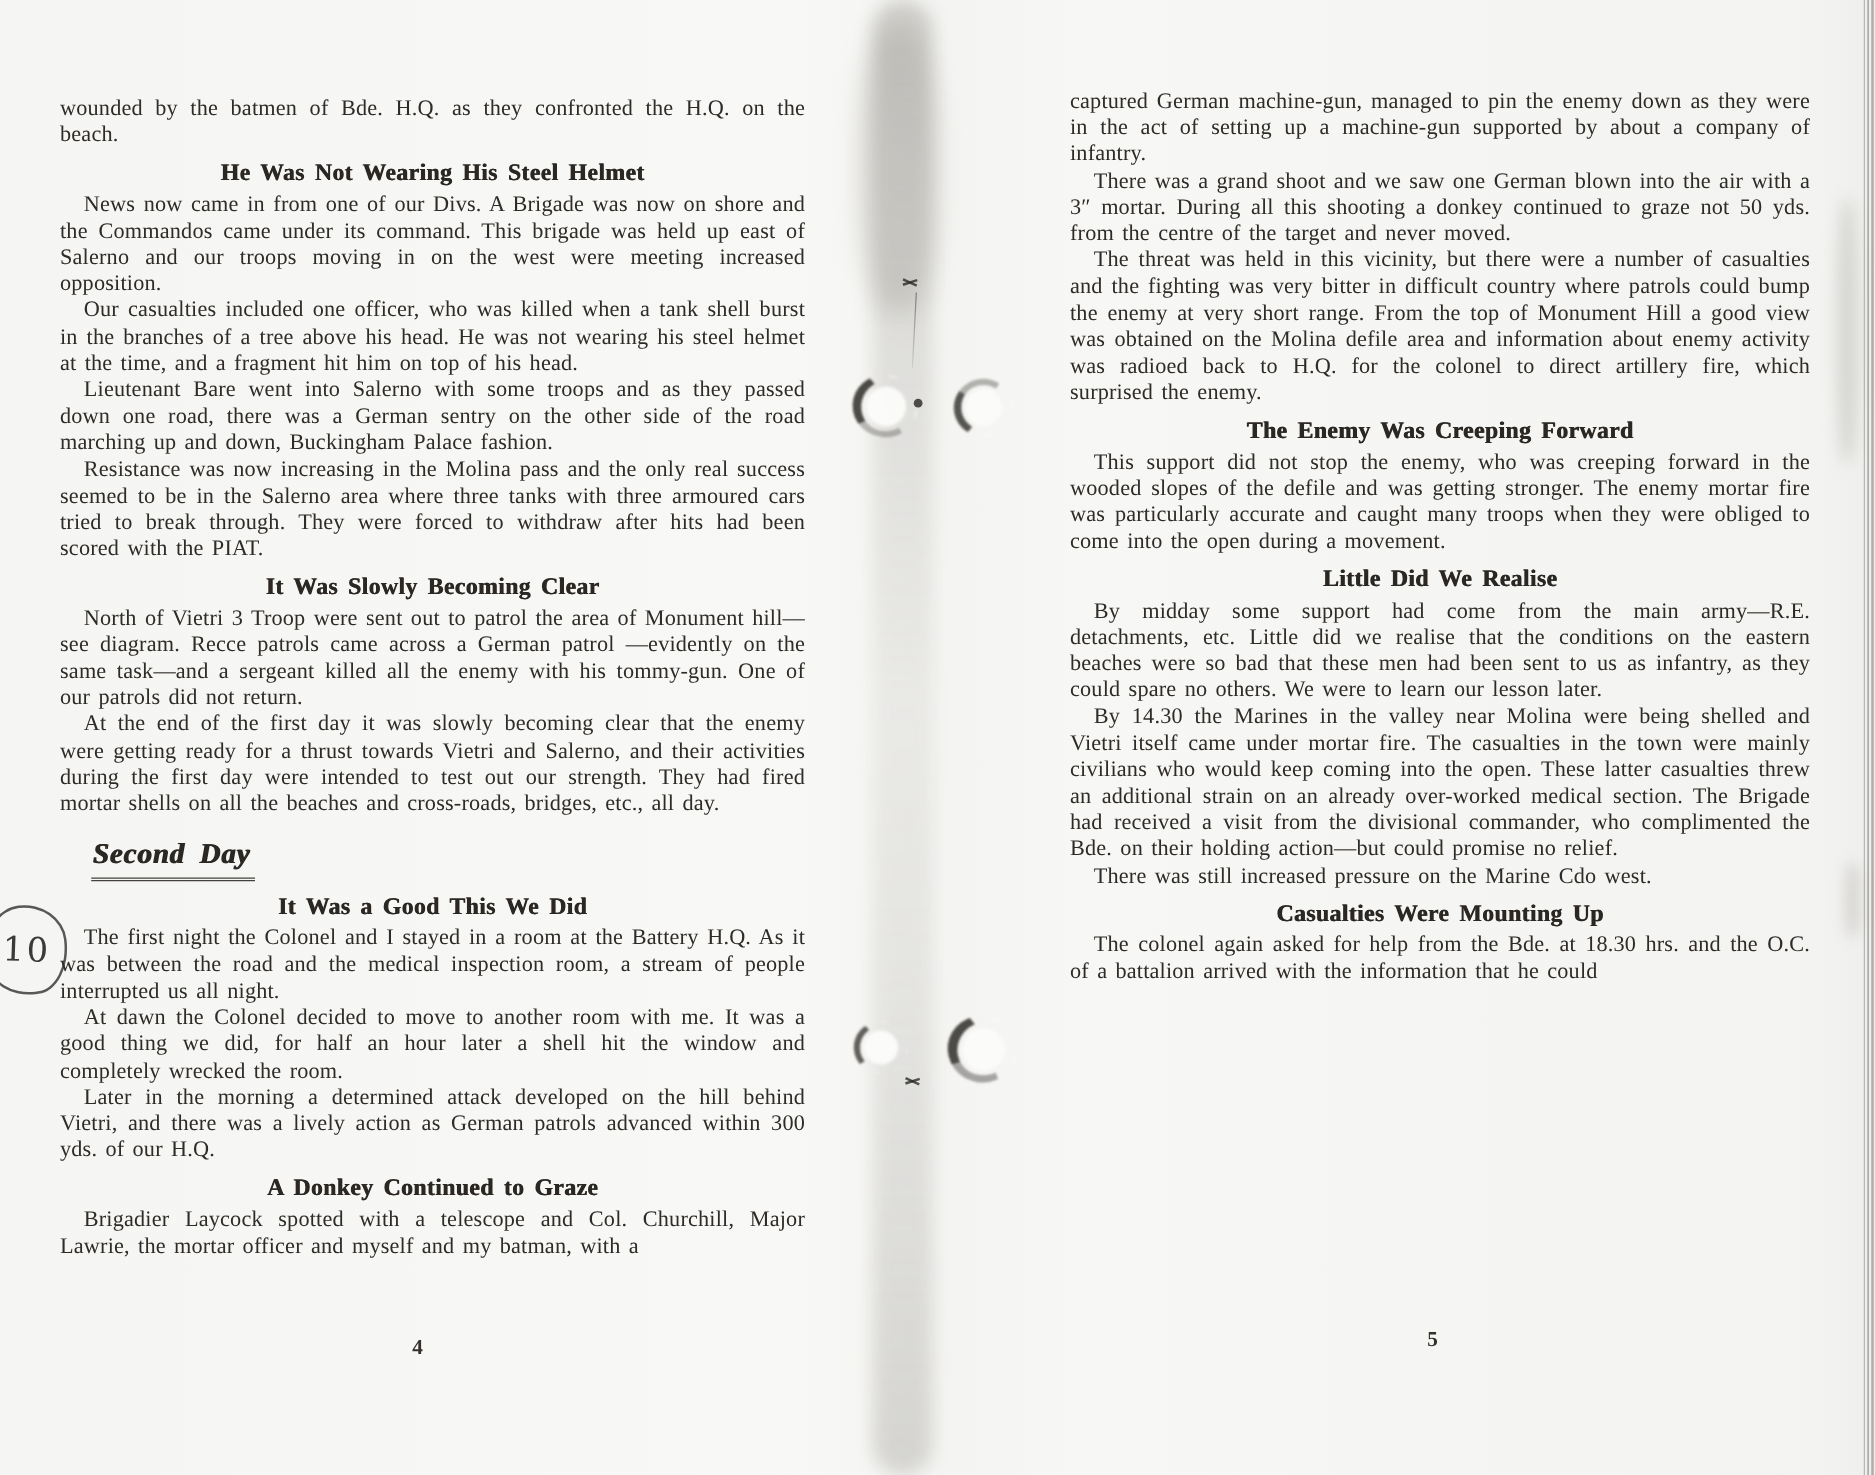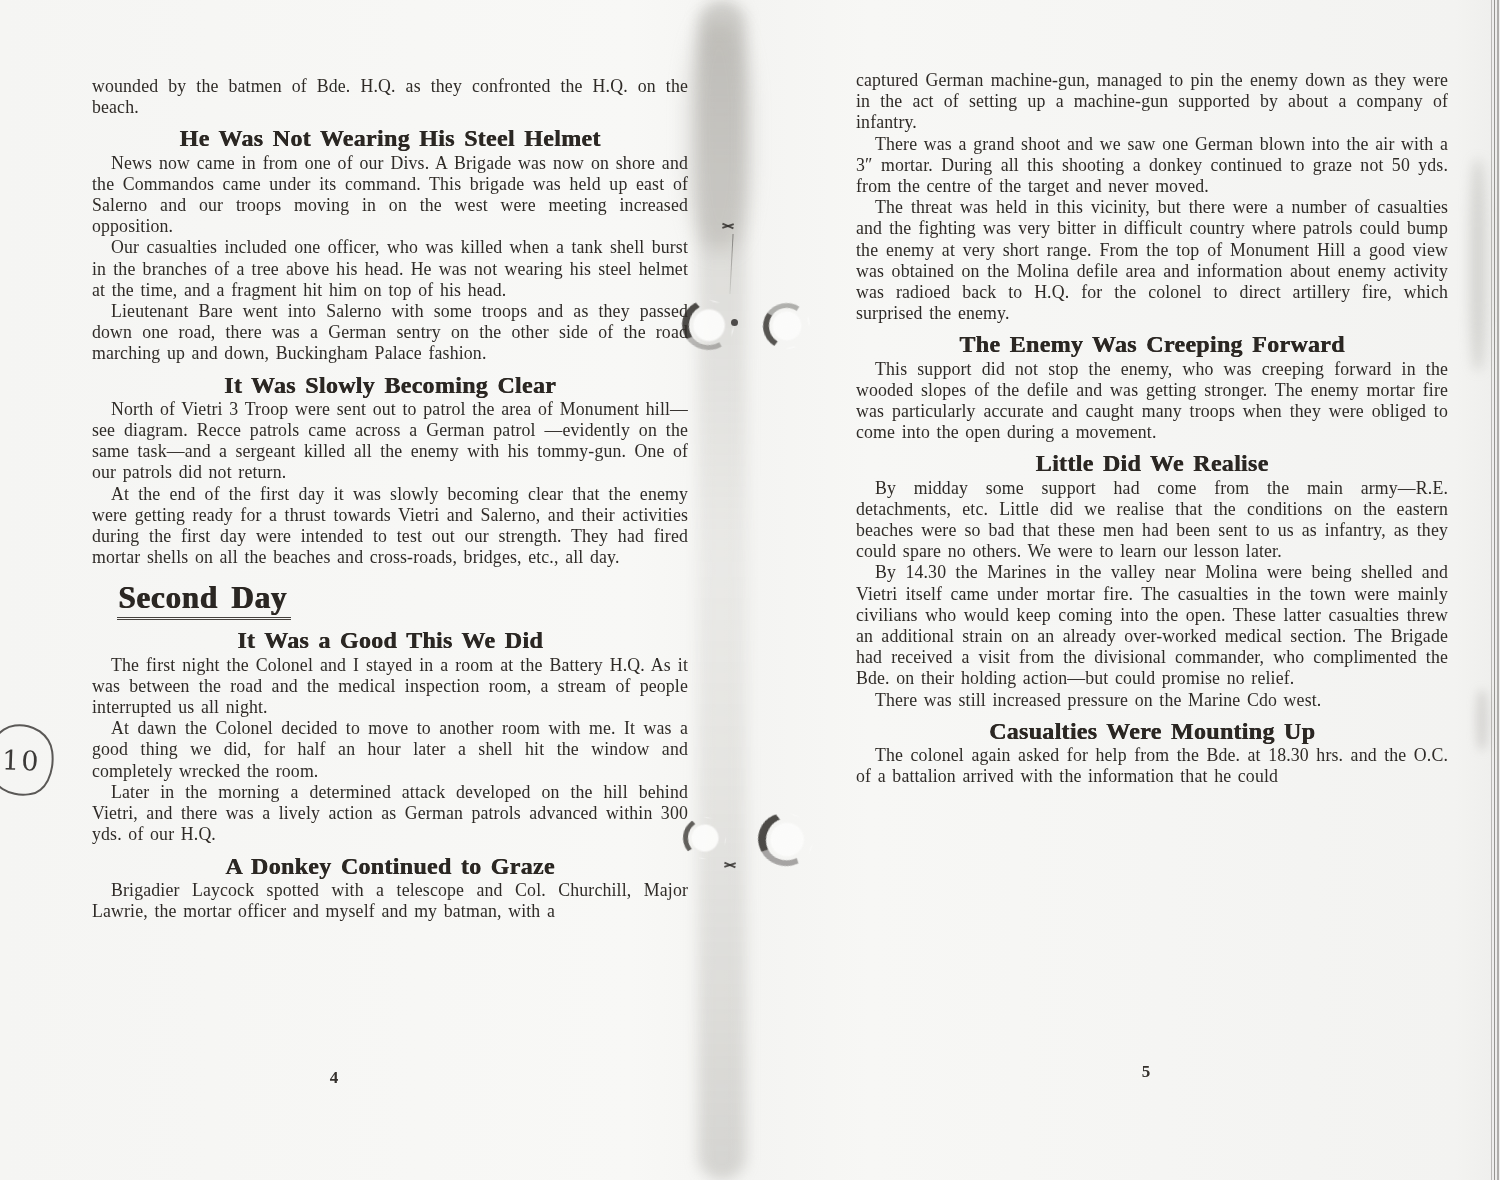--- a/index.html
+++ b/index.html
@@ -7,37 +7,37 @@
     position:relative;
     width:1500px; height:1180px;
     background:linear-gradient(to right,#f5f5f3,#f8f8f6 42%,#f4f4f2 50%,#f7f7f5 58%,#f3f3f1 97%,#eeeeec);
     overflow:hidden;
     font-family:"Liberation Serif","DejaVu Serif",serif;
     color:#2f2b27;
   }
 
   
   .page { position:absolute; font-size:17.8px; line-height:21.2px; text-align:justify; }
-  .page-left  { left:48px;  top:76px; width:596px;margin-left:44px; }
+  .page-left  { left:48px;  top:76px; width:596px; }
   .page-right { left:856px; top:70px; width:592px; }
 
   .blk { margin:0; text-rendering:optimizeLegibility; word-spacing:2px; letter-spacing:0.15px; }
   .blk-continuation { text-indent:0; }
   .blk-paragraph { text-indent:19px; }
   .blk-heading {
-    text-align:center; font-weight:bold; font-size:24px;
+    text-align:center; font-weight:bold; font-size:19px;
     margin:10px 0 3px; letter-spacing:0.3px; word-spacing:3px;
     color:#2b2723; text-shadow:0.5px 0 0 currentColor;
   }
   .blk-day_title {
-    display:table; font-weight:bold; font-size:31px; line-height:34px;
+    display:table; font-weight:bold; font-size:23px; line-height:34px;
     margin:13px 0 2px 25px; padding:0 4px 2px 1px;
     border-bottom:3px double #45413d;
     letter-spacing:0.8px; word-spacing:5px;
-    color:#2b2723; text-shadow:0.9px 0 0 currentColor;
+    color:#2b2723; text-shadow:0.9px 0 0 currentColor;font-style:italic;
   }
 
   .page-num {
     position:absolute; width:596px; text-align:center;
     font-size:17px; font-weight:bold; color:#34302c;
   }
   .page-num-left  { left:36px;  top:1068px; }
   .page-num-right { left:850px; top:1062px; width:592px; }
 
   
@@ -130,20 +130,21 @@
   <div class="annotation">
     <span>10</span>
   </div>
 
   <div class="page page-left">
       <p class="blk blk-continuation">wounded by the batmen of Bde. H.Q. as they confronted the H.Q. on the beach.</p>
       <h3 class="blk blk-heading">He Was Not Wearing His Steel Helmet</h3>
       <p class="blk blk-paragraph">News now came in from one of our Divs.  A Brigade was now on shore and the Commandos came under its command.  This brigade was held up east of Salerno and our troops moving in on the west were meeting increased opposition.</p>
       <p class="blk blk-paragraph">Our casualties included one officer, who was killed when a tank shell burst in the branches of a tree above his head.  He was not wearing his steel helmet at the time, and a fragment hit him on top of his head.</p>
       <p class="blk blk-paragraph">Lieutenant Bare went into Salerno with some troops and as they passed down one road, there was a German sentry on the other side of the road marching up and down, Buckingham Palace fashion.</p>
+      <p class="blk blk-paragraph">Resistance was now increasing in the Molina pass and the only real success seemed to be in the Salerno area where three tanks with three armoured cars tried to break through.  They were forced to withdraw after hits had been scored with the PIAT.</p>
       <h3 class="blk blk-heading">It Was Slowly Becoming Clear</h3>
       <p class="blk blk-paragraph">North of Vietri 3 Troop were sent out to patrol the area of Monument hill—see diagram.  Recce patrols came across a German patrol —evidently on the same task—and a sergeant killed all the enemy with his tommy-gun.  One of our patrols did not return.</p>
       <p class="blk blk-paragraph">At the end of the first day it was slowly becoming clear that the enemy were getting ready for a thrust towards Vietri and Salerno, and their activities during the first day were intended to test out our strength.  They had fired mortar shells on all the beaches and cross-roads, bridges, etc., all day.</p>
       <h2 class="blk blk-day_title">Second Day</h2>
       <h3 class="blk blk-heading">It Was a Good This We Did</h3>
       <p class="blk blk-paragraph">The first night the Colonel and I stayed in a room at the Battery H.Q. As it was between the road and the medical inspection room, a stream of people interrupted us all night.</p>
       <p class="blk blk-paragraph">At dawn the Colonel decided to move to another room with me. It was a good thing we did, for half an hour later a shell hit the window and completely wrecked the room.</p>
       <p class="blk blk-paragraph">Later in the morning a determined attack developed on the hill behind Vietri, and there was a lively action as German patrols advanced within 300 yds. of our H.Q.</p>
       <h3 class="blk blk-heading">A Donkey Continued to Graze</h3>
       <p class="blk blk-paragraph">Brigadier Laycock spotted with a telescope and Col. Churchill, Major Lawrie, the mortar officer and myself and my batman, with a</p>

